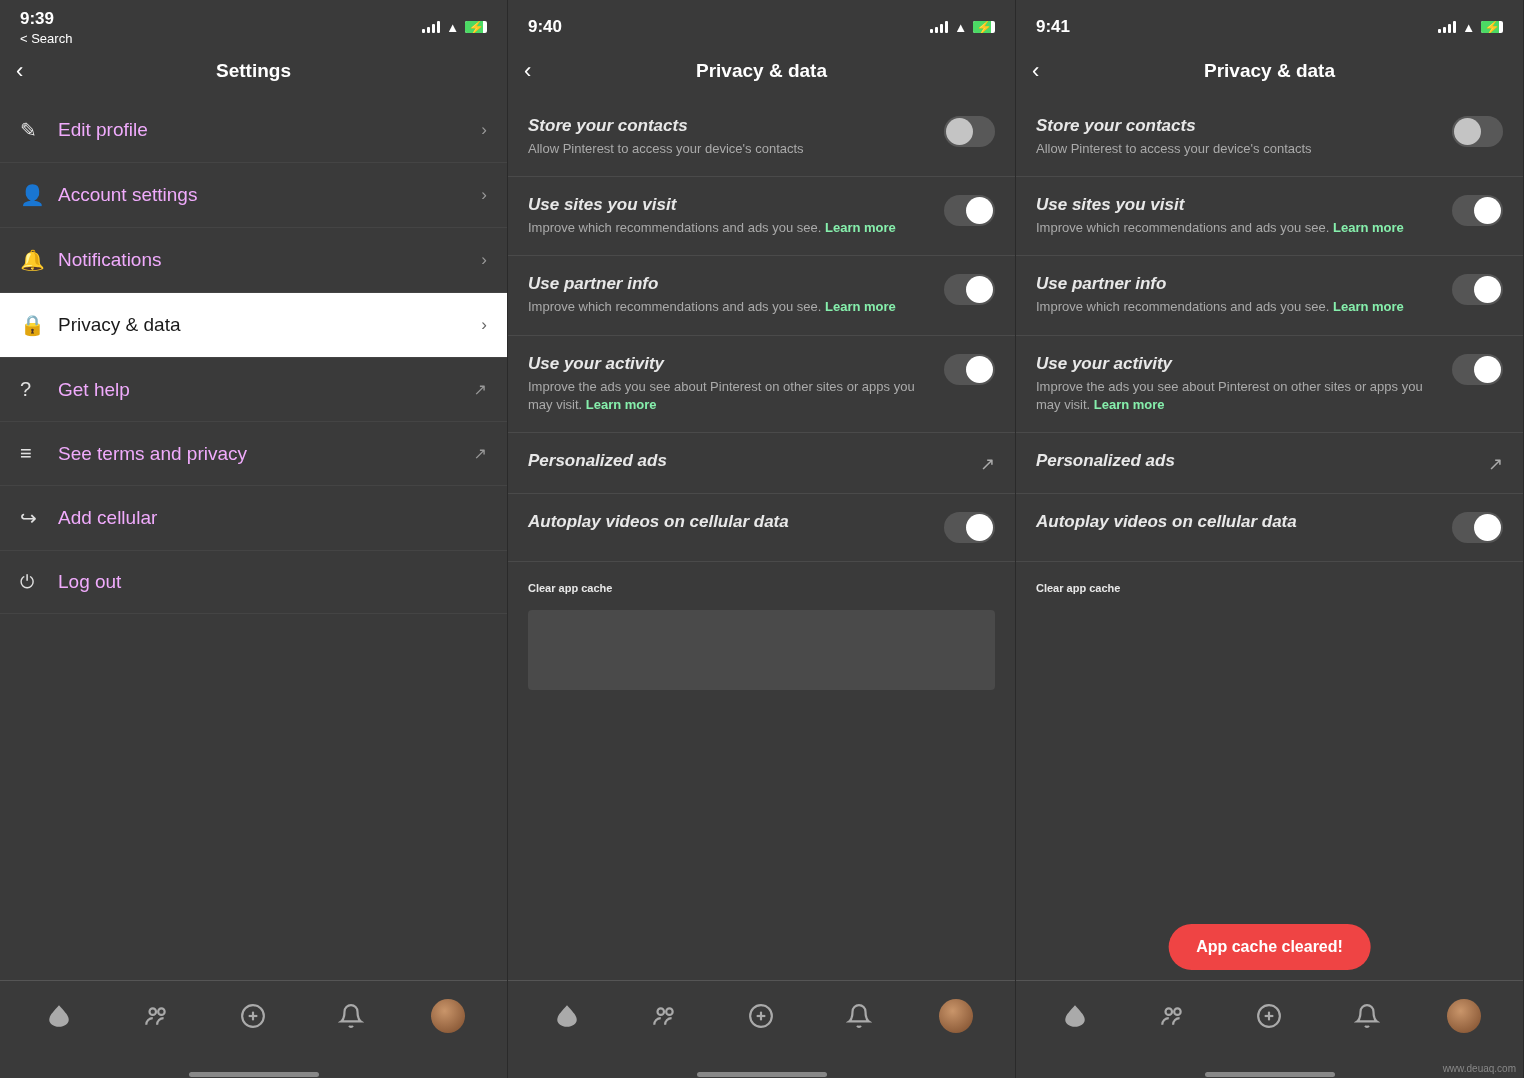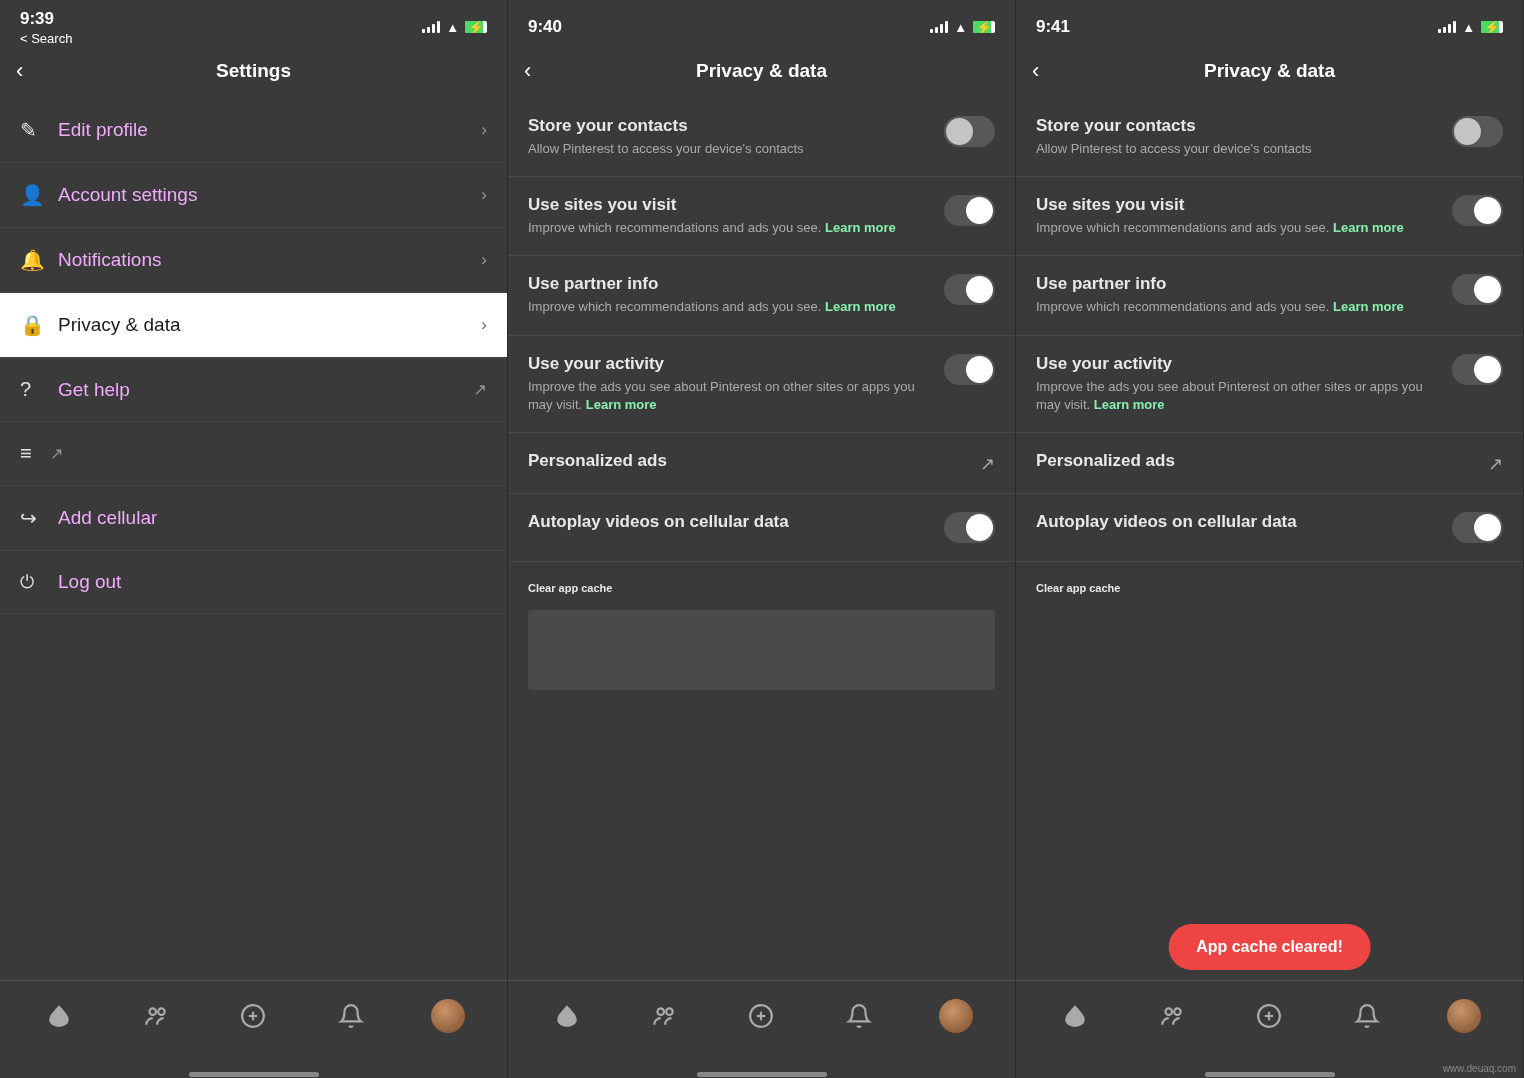--- a/index.html
+++ b/index.html
@@ -211,20 +211,21 @@
     }
     .privacy-item-text {
       flex: 1;
       padding-right: 12px;
     }
     .privacy-item-title {
       font-size: 17px;
       font-weight: 600;
       color: #e8e8e8;
       margin-bottom: 4px;
+      font-style: italic;
     }
     .privacy-item-desc {
       font-size: 13px;
       color: #aaa;
       line-height: 1.4;
     }
     .privacy-item-desc .learn-more {
       font-weight: 600;
       color: #86efac;
     }
@@ -346,20 +347,21 @@
       <span class="item-label">Privacy &amp; data</span>
       <span class="chevron">›</span>
     </div>
     <div class="settings-item">
       <span class="item-icon">?</span>
       <span class="item-label">Get help</span>
       <span class="chevron" style="font-size:16px;">↗</span>
     </div>
     <div class="settings-item">
       <span class="item-icon">≡</span>
+      <span class="item-label">See terms and privacy</span>
       <span class="chevron" style="font-size:16px;">↗</span>
     </div>
     <div class="settings-item">
       <span class="item-icon">↪</span>
       <span class="item-label">Add cellular</span>
     </div>
     <div class="settings-item">
       <span class="item-icon" style="font-size:18px;">⏻</span>
       <span class="item-label">Log out</span>
     </div>

